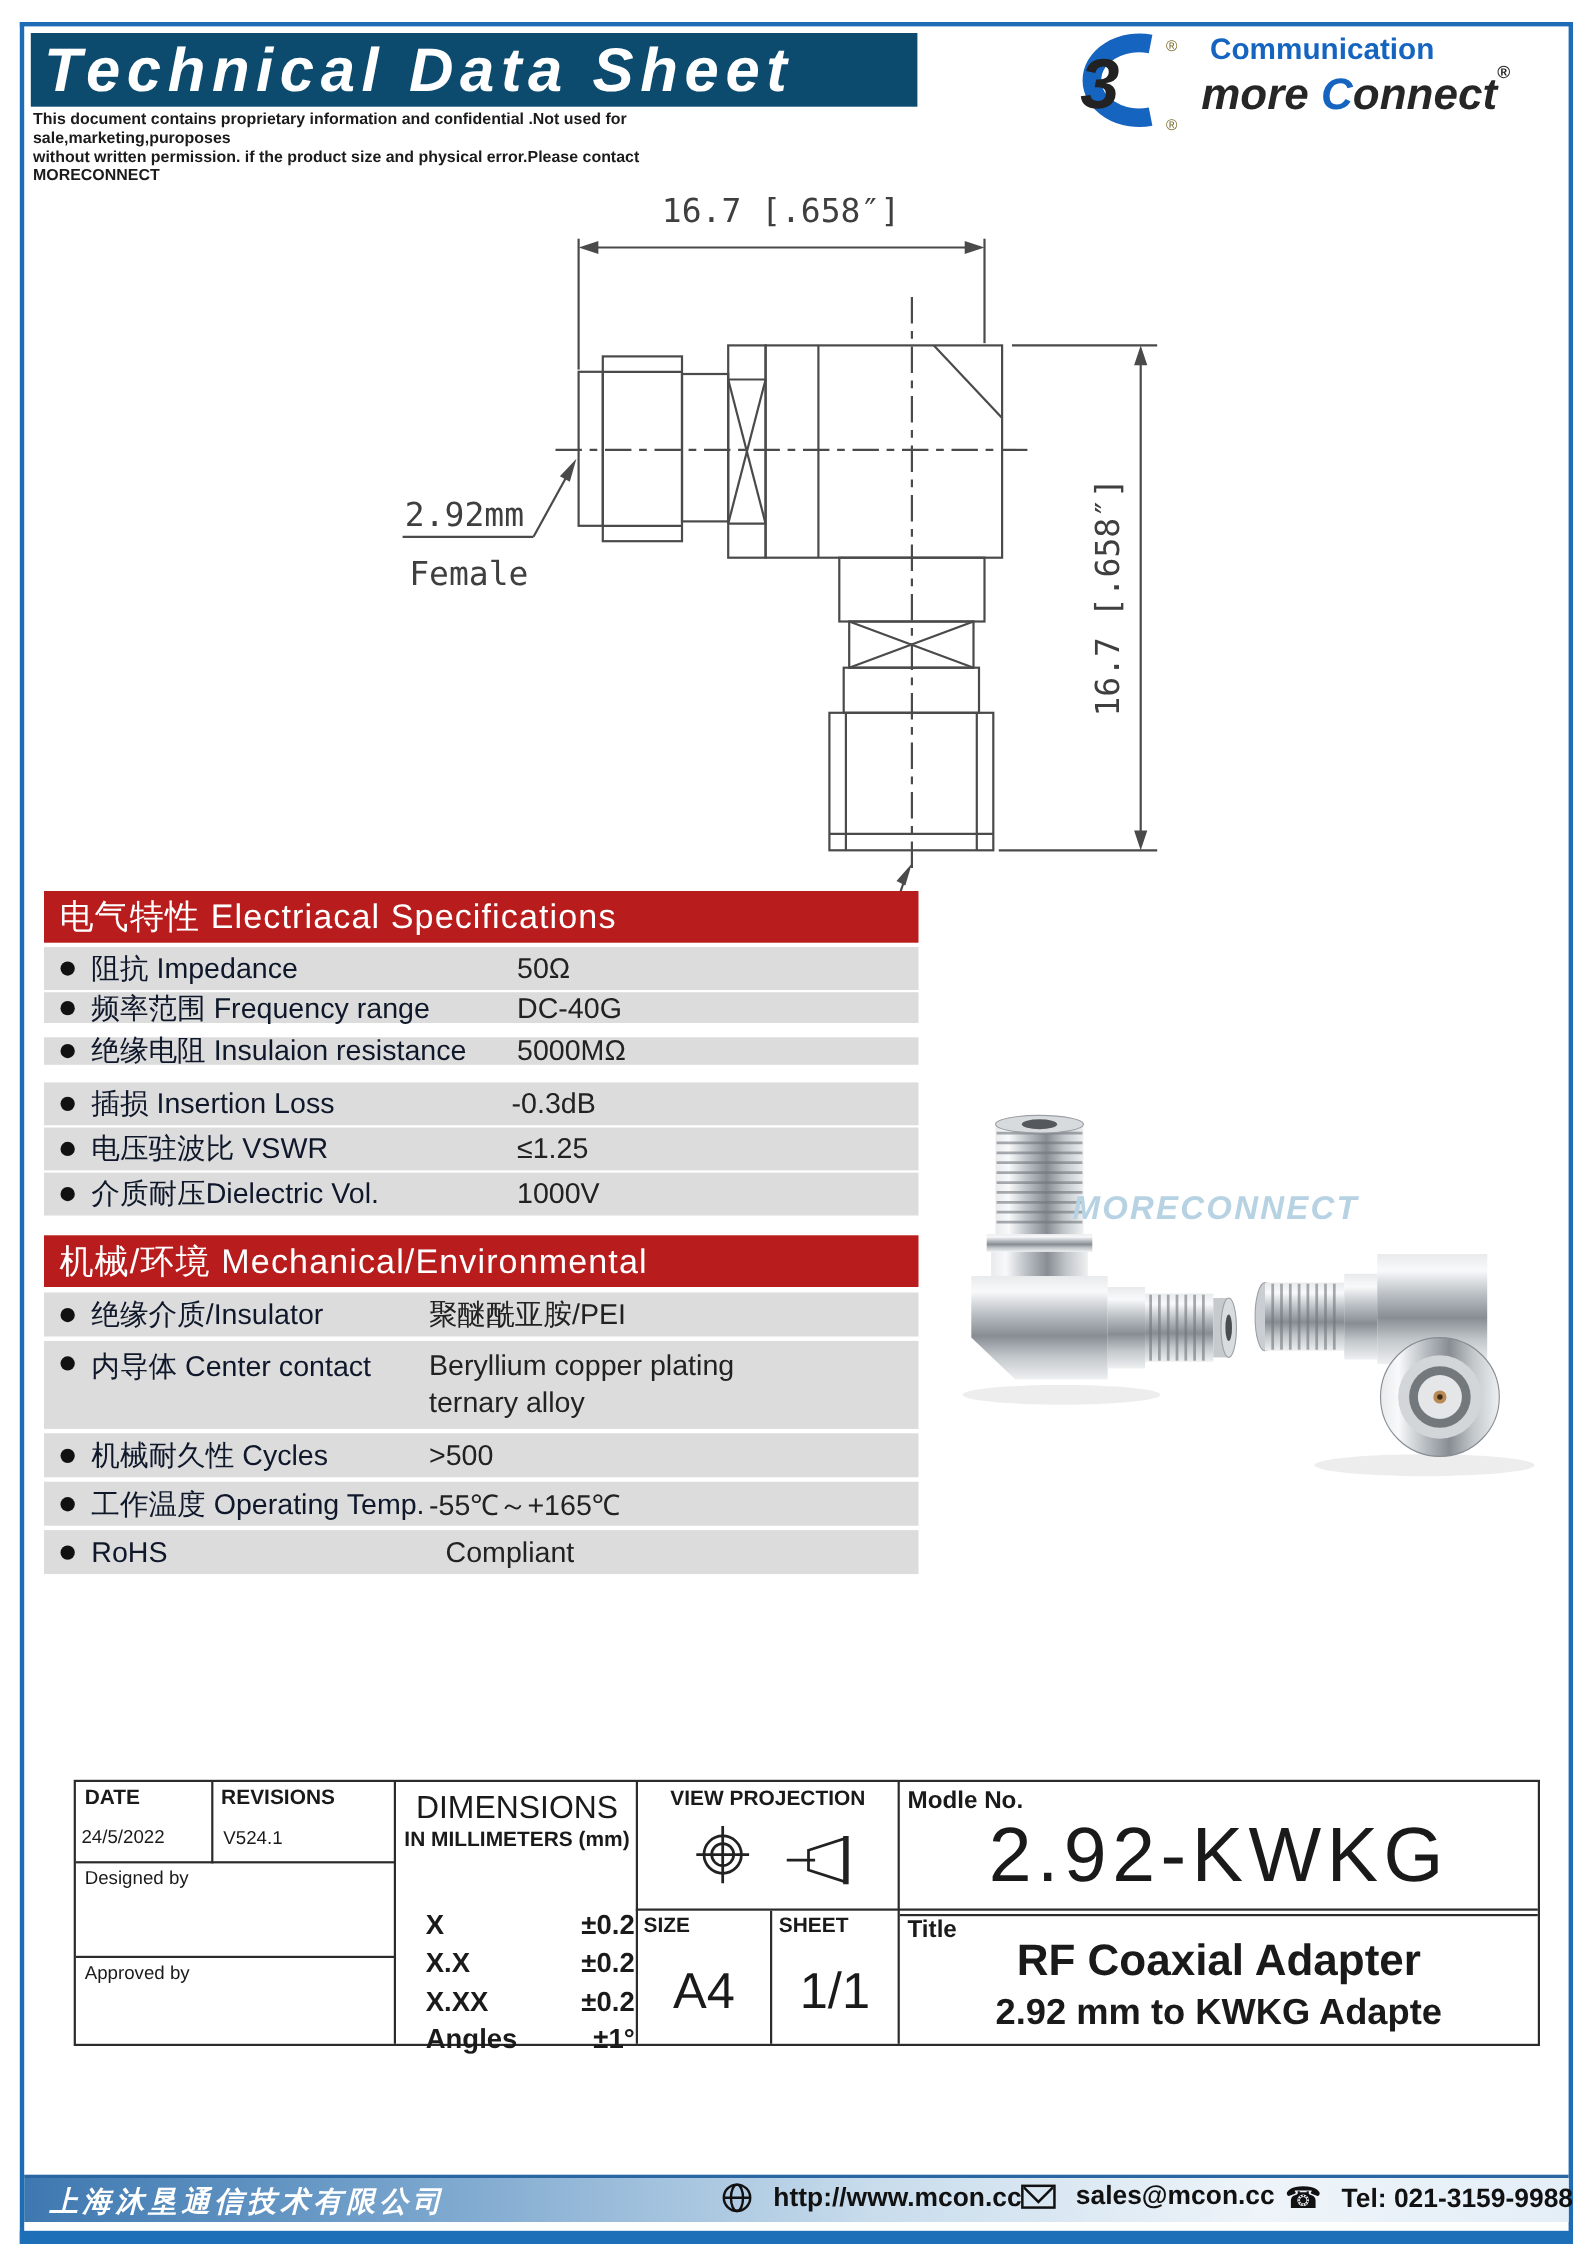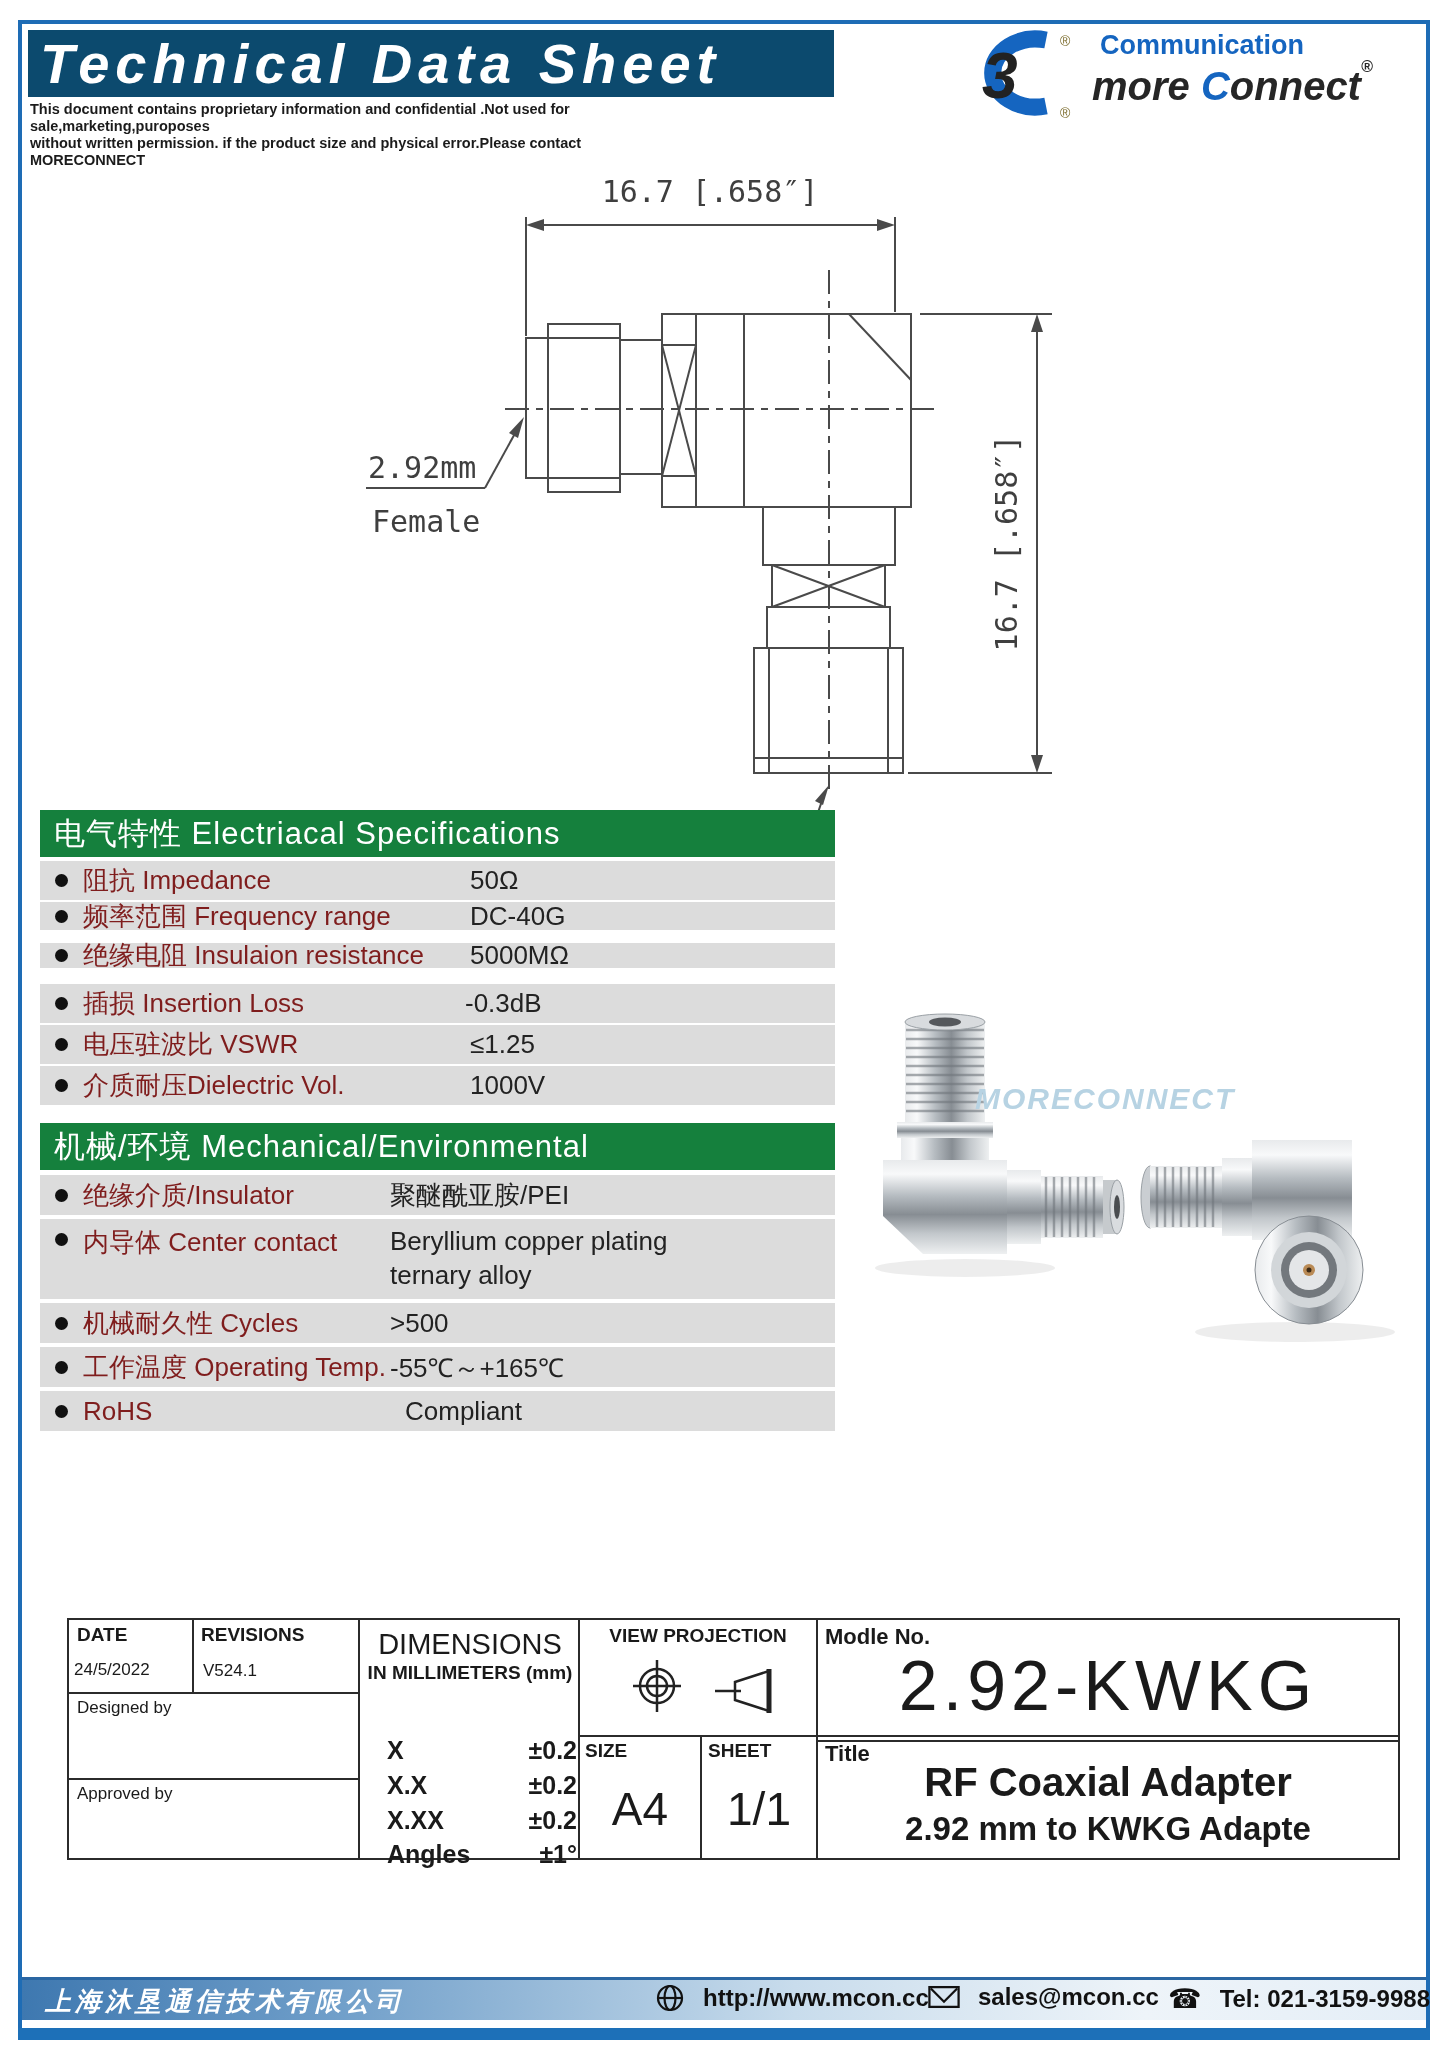--- a/index.html
+++ b/index.html
@@ -15,25 +15,25 @@
                padding-left:12px;white-space:nowrap;}
   .disclaimer{position:absolute;left:30px;top:101px;width:660px;font-size:14.5px;font-weight:bold;
               line-height:17px;color:#1b1b1b;}
   
   .logo-comm{position:absolute;left:1100px;top:30px;font-size:27px;font-weight:bold;color:#1565c0;}
   .logo-brand{position:absolute;left:1092px;top:58px;font-size:40px;font-weight:bold;font-style:italic;
               color:#262626;white-space:nowrap;}
   .logo-brand .c-blue{color:#1565c0;}
   .logo-brand sup{font-size:16px;vertical-align:28px;}
   
-  .spec-header{position:absolute;left:40px;width:795px;height:47px;background:#15803d;display:flex;align-items:center;}
+  .spec-header{position:absolute;left:40px;width:795px;height:47px;background:#b91c1c;display:flex;align-items:center;}
   .spec-header span{color:#fff;font-size:31px;letter-spacing:1px;padding-left:14px;white-space:nowrap;}
   .spec-row{position:absolute;left:40px;width:795px;background:#dcdcdc;display:flex;align-items:center;}
   .spec-row .bullet{width:13px;height:13px;border-radius:50%;background:#111;margin-left:15px;flex:0 0 auto;}
-  .spec-row .lbl{margin-left:15px;font-size:26px;color:#7f1d1d;white-space:nowrap;}
+  .spec-row .lbl{margin-left:15px;font-size:26px;color:#0f172a;white-space:nowrap;}
   .spec-row .val{position:absolute;font-size:26px;color:#222;white-space:nowrap;}
   .val2line{line-height:34px;}
   
   .watermark{position:absolute;left:975px;top:1082px;width:420px;font-size:30px;font-weight:bold;
              font-style:italic;color:#b7d3e3;letter-spacing:2px;}
   
   .tblock{position:absolute;left:67px;top:1618px;width:1329px;height:238px;border:2px solid #2b2b2b;}
   .tb-line{position:absolute;background:#2b2b2b;}
   .tb-lab{position:absolute;font-size:19px;font-weight:bold;color:#1a1a1a;white-space:nowrap;}
   .tb-val{position:absolute;font-size:17px;color:#1a1a1a;white-space:nowrap;}

